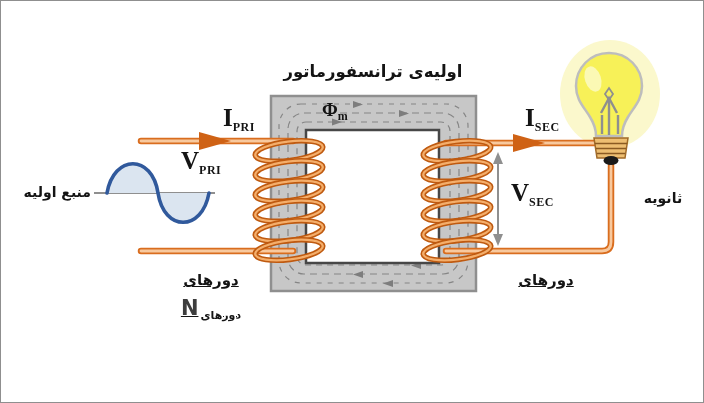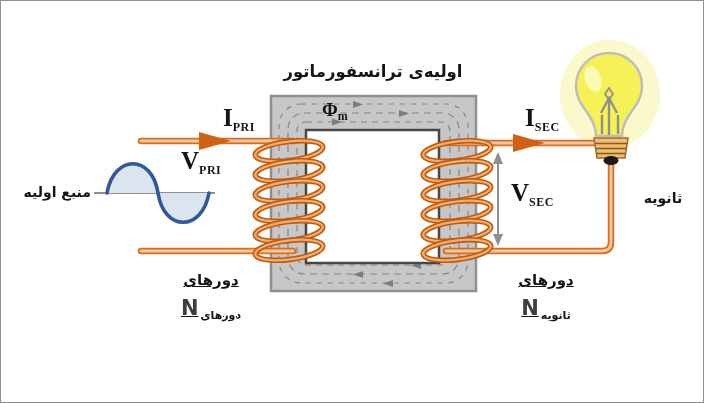--- a/index.html
+++ b/index.html
@@ -164,16 +164,15 @@
 
   <div class="lbl fa" style="left:630px;top:189px;width:64px;font-size:14px;text-align:center;">ثانویه</div>
 
   <div class="lbl turns" style="left:168px;top:270px;width:84px;">
     <div class="t1 fa">دورهای</div>
     <div class="t2"><span class="n">N</span><span class="tsub fa" style="direction:rtl;">دورهای</span></div>
   </div>
 
   <div class="lbl turns" style="left:503px;top:270px;width:84px;">
     <div class="t1 fa">دورهای</div>
-    <div class="t2"><span class="n">N</span><span class="tsub fa" style="direction:rtl;">ثانویه</span></div>
   </div>
 
 </div>
 
 </body></html>

